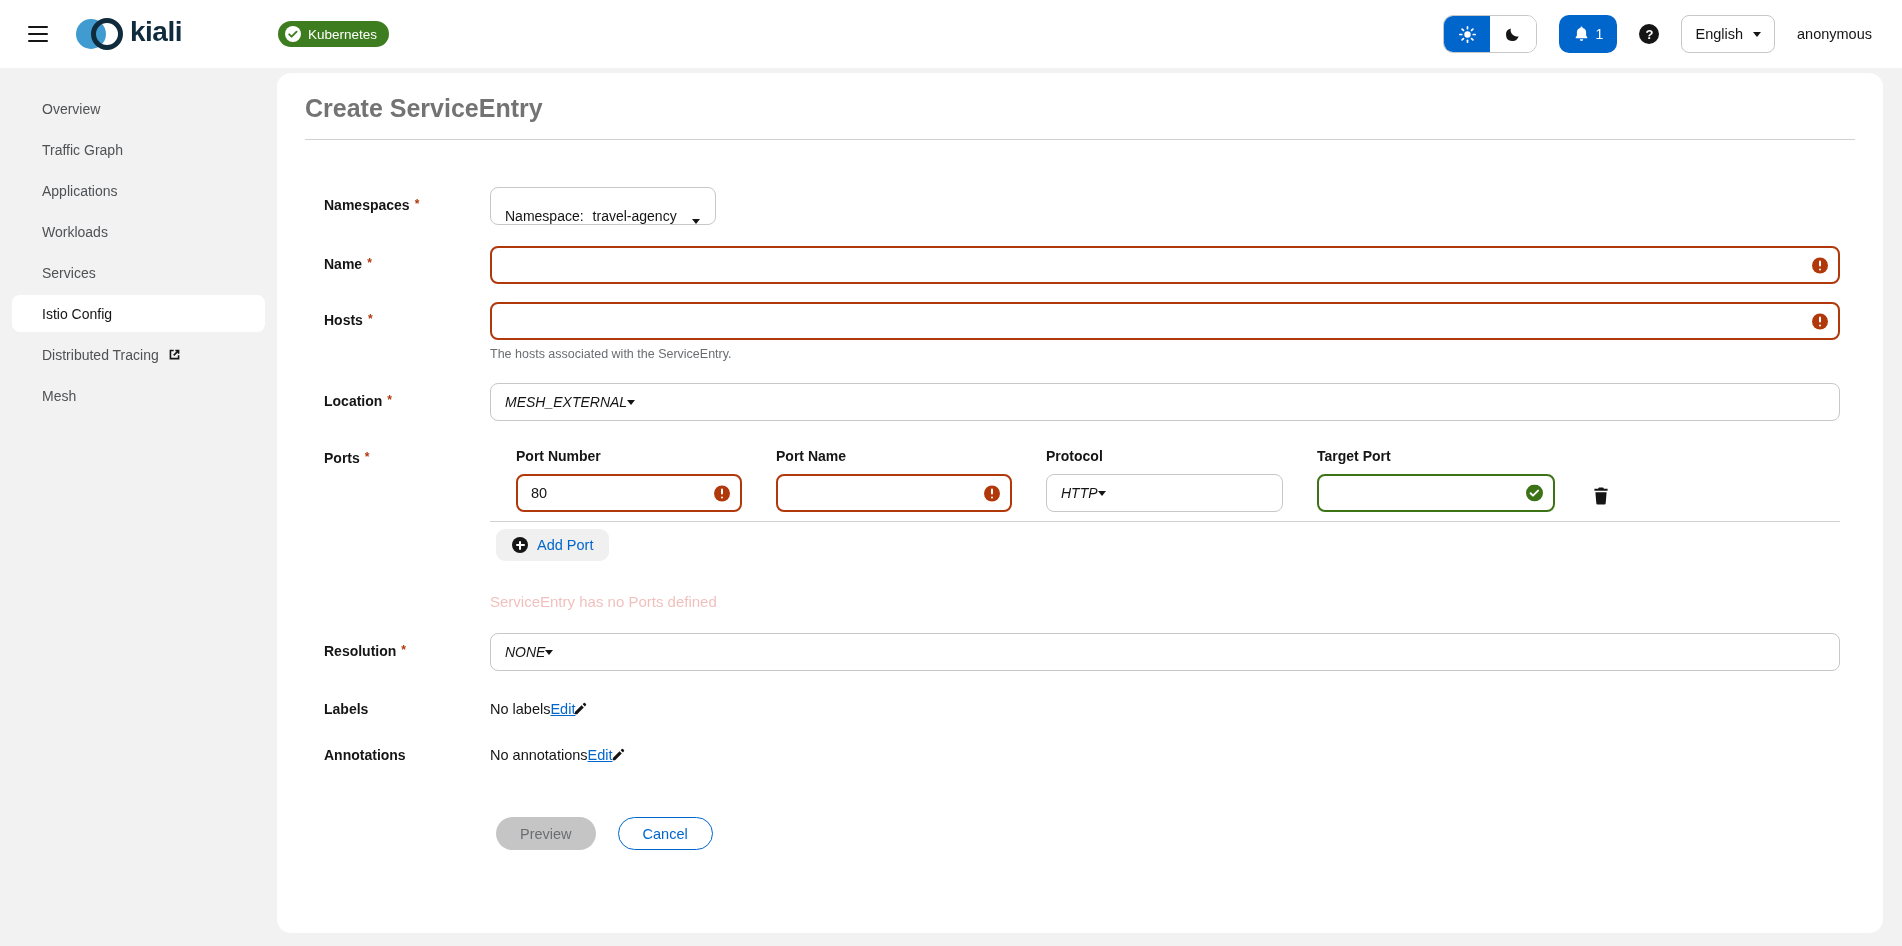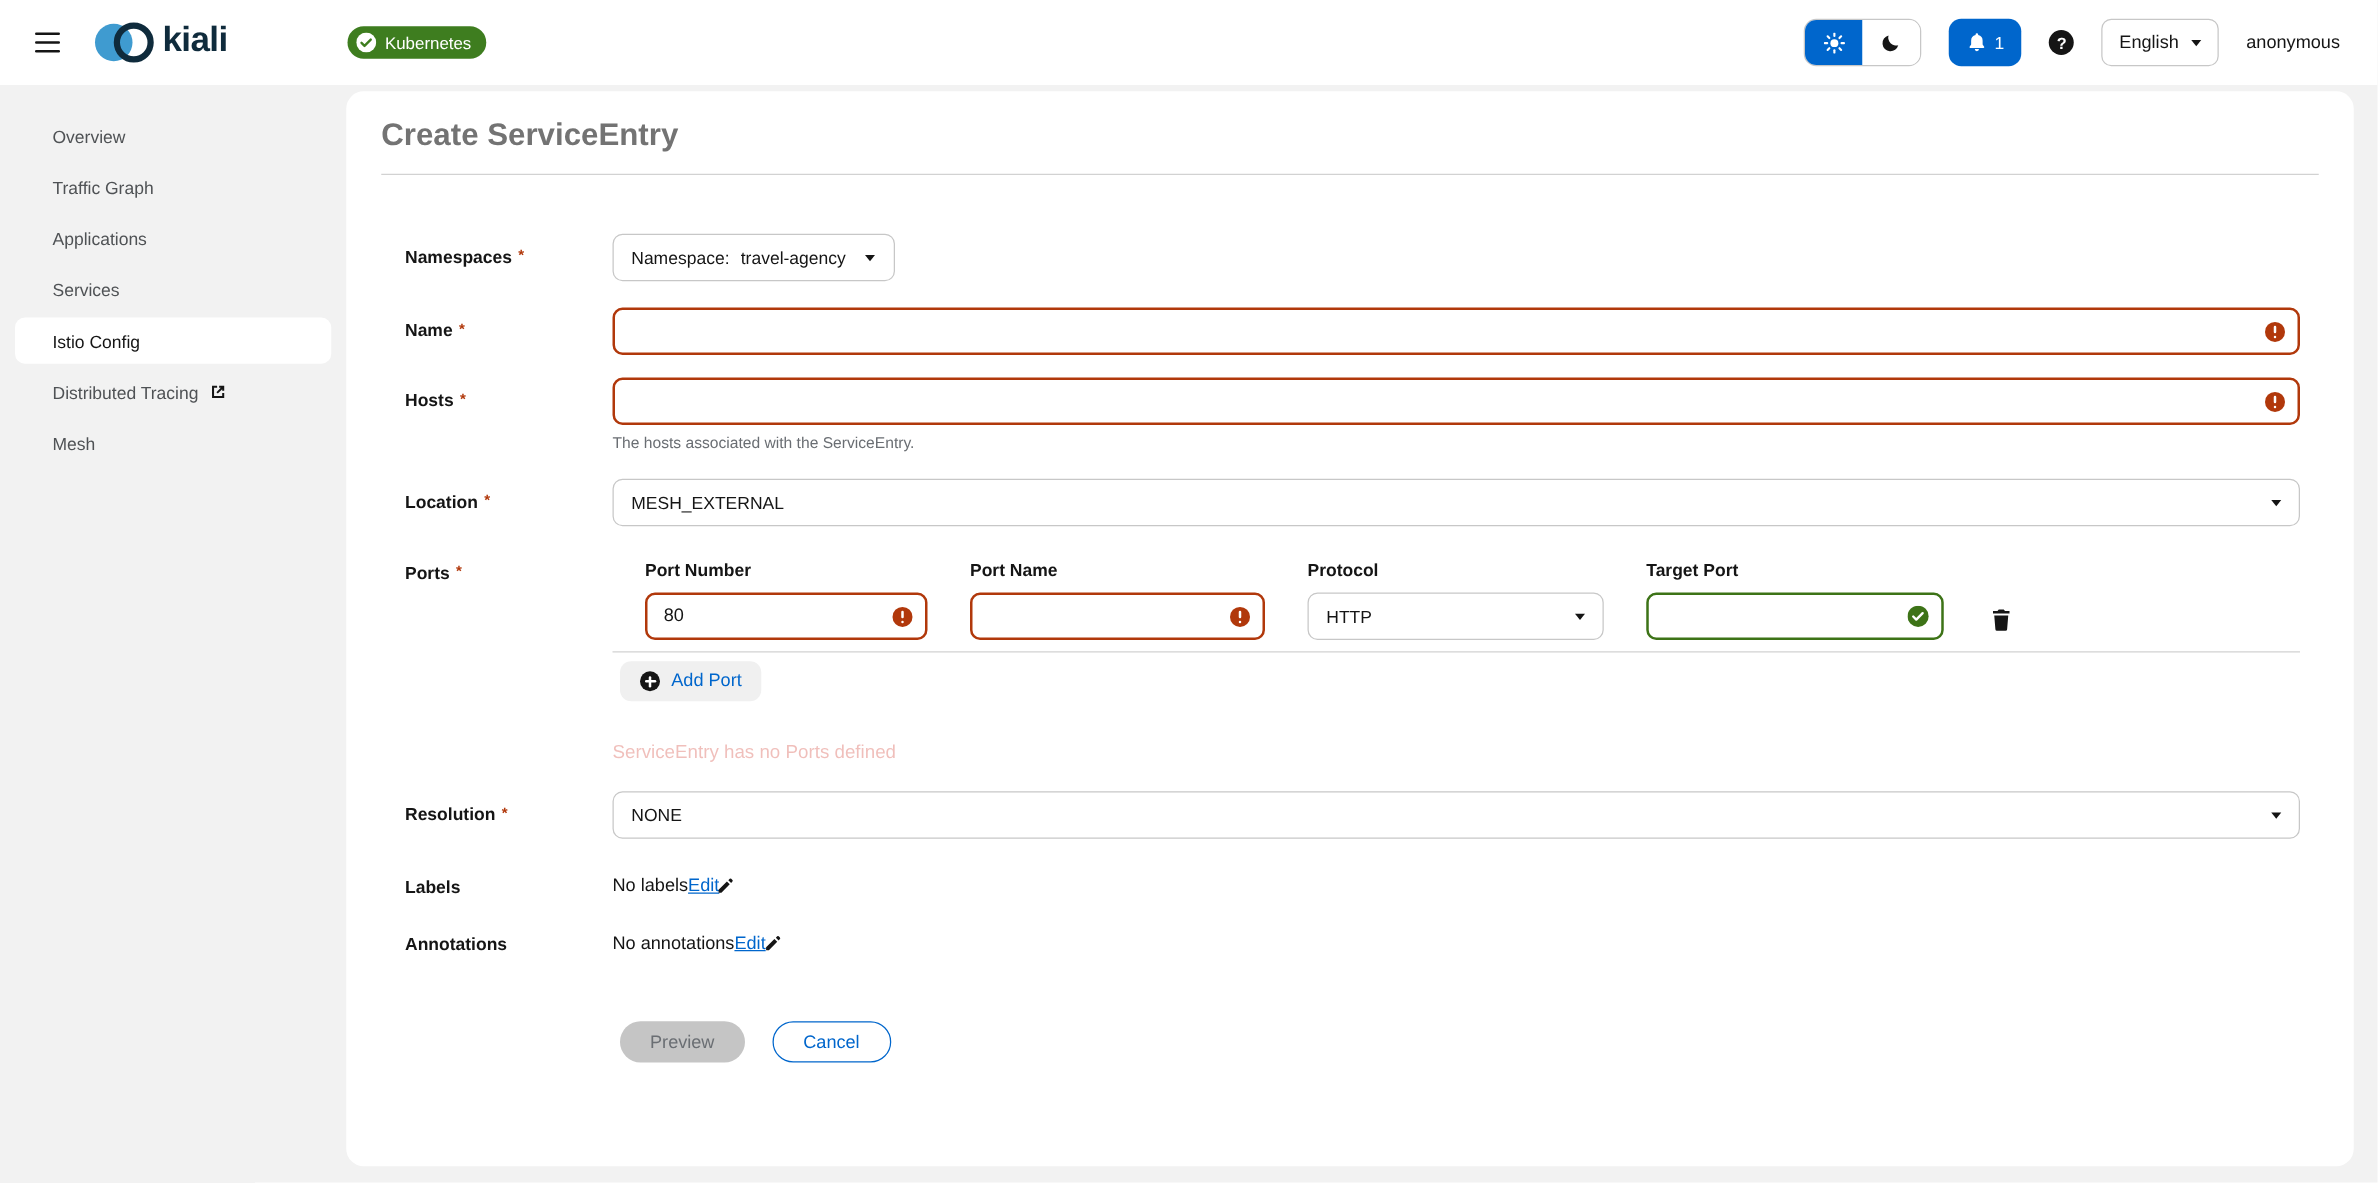--- a/index.html
+++ b/index.html
@@ -46,34 +46,34 @@
   .row-label { width:166px; flex:0 0 166px; font-size:14px; font-weight:700; color:#151515; padding-top:10px; }
   .row-label.top { padding-top:2px; }
   .row-label.inline { padding-top:1px; }
   .req { color:#B1380B; margin-left:5px; font-size:12px; vertical-align:top; }
   .row-control { flex:1; }
 
   .mb-ns { margin-bottom:21px; } .mb-name { margin-bottom:18px; } .mb-hosts { margin-bottom:22px; }
   .mb-loc { margin-bottom:27px; } .mb-ports { margin-bottom:23px; } .mb-res { margin-bottom:29px; }
   .mb-lab { margin-bottom:29px; } .mb-ann { margin-bottom:54px; }
 
-  .ns-dropdown { width:226px; height:38px; border:1px solid #c7c7c7; border-radius:8px; background:#fff; display:flex; align-items:center; padding:0 14px; gap:9px; font-size:14px; cursor:pointer; }
+  .ns-dropdown { width:226px; height:38px; border:1px solid #c7c7c7; border-radius:8px; background:#fff; display:flex; align-items:flex-end; padding:0 14px; gap:9px; font-size:14px; cursor:pointer; }
   .ns-dropdown .caret { margin-left:6px; }
 
   .text-input { position:relative; }
   .text-input input { width:100%; height:38px; border:1px solid #c7c7c7; border-radius:8px; padding:0 36px 0 13px; font-size:14.5px; font-family:inherit; color:#151515; background:#fff; outline:none; }
   .text-input.error input { border:2px solid #B1380B; }
   .text-input.success input { border:2px solid #3D7317; }
   .input-icon { position:absolute; right:12px; top:50%; transform:translateY(-50%); width:17px; height:17px; display:flex; align-items:center; justify-content:center; }
   .exc-circle { width:16px; height:16px; border-radius:50%; background:#B1380B; position:relative; }
   .exc-circle::before { content:""; position:absolute; left:7px; top:3px; width:2.2px; height:6.5px; background:#fff; border-radius:1px; }
   .exc-circle::after { content:""; position:absolute; left:7px; top:11px; width:2.2px; height:2.2px; background:#fff; border-radius:50%; }
   .helper-text { font-size:12.5px; color:#6a6e73; margin-top:7px; }
 
-  .select { height:38px; border:1px solid #c7c7c7; border-radius:8px; background:#fff; display:flex; align-items:center; justify-content:space-between; padding:0 14px; font-size:14px; cursor:pointer; width:100%; }
+  .select { height:38px; border:1px solid #c7c7c7; border-radius:8px; background:#fff; display:flex; align-items:center; justify-content:flex-start; padding:0 14px; font-size:14px; cursor:pointer; width:100%;font-style:italic; }
 
   .ports-grid { display:grid; grid-template-columns:226px 236px 237px 238px 40px; column-gap:34px; margin-left:26px; }
   .col-header { font-size:14px; font-weight:700; margin-bottom:10px; }
   .trash-btn { background:none; border:none; cursor:pointer; padding:8px 4px 0 4px; justify-self:start; }
   .ports-divider { height:1px; background:#d2d2d2; margin-top:9px; }
   .add-port { margin:7px 0 16px 6px; display:inline-flex; align-items:center; gap:9px; background:#f0f0f0; border:none; border-radius:9px; padding:8px 16px; font-size:14.5px; color:#0066CC; cursor:pointer; font-family:inherit; }
   .plus-circle { width:16px; height:16px; border-radius:50%; background:#151515; position:relative; }
   .plus-circle::before { content:""; position:absolute; left:3.5px; top:7px; width:9px; height:2px; background:#fff; border-radius:1px; }
   .plus-circle::after { content:""; position:absolute; left:7px; top:3.5px; width:2px; height:9px; background:#fff; border-radius:1px; }
   .empty-msg { margin-top:16px; font-size:15px; color:rgba(201,25,11,0.28); }
@@ -154,20 +154,23 @@
 
   <div class="sidebar">
     <div class="nav-item">
         <span>Overview</span>
       </div>
     <div class="nav-item">
         <span>Traffic Graph</span>
       </div>
     <div class="nav-item">
         <span>Applications</span>
+      </div>
+    <div class="nav-item">
+        <span>Workloads</span>
       </div>
     <div class="nav-item">
         <span>Services</span>
       </div>
     <div class="nav-item active">
         <span>Istio Config</span>
       </div>
     <div class="nav-item">
       <span>Distributed Tracing</span>
       <svg class="ext-icon" viewBox="0 0 16 16">

